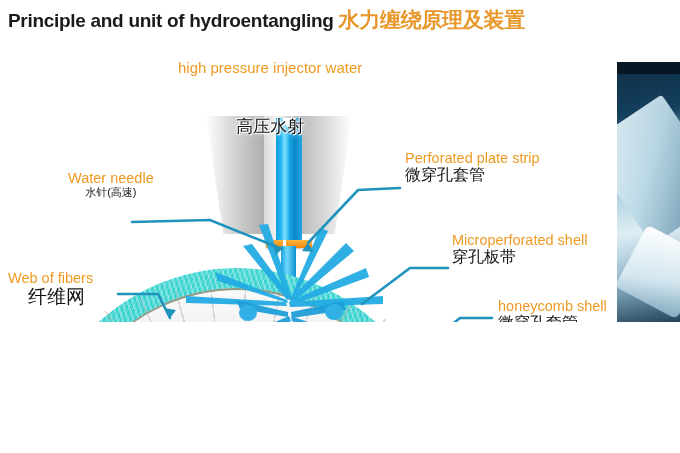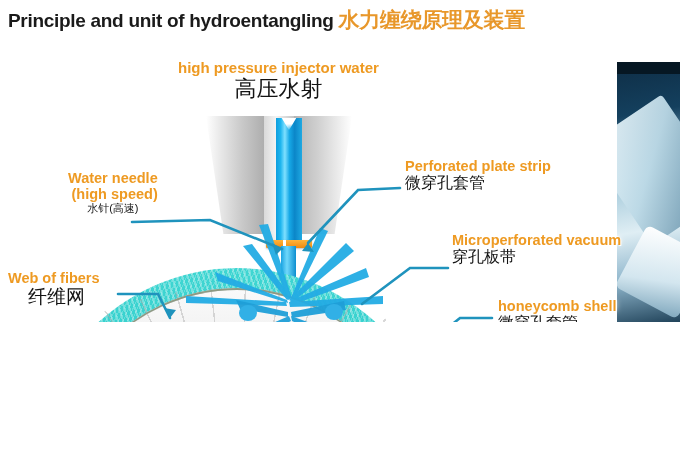--- a/index.html
+++ b/index.html
@@ -109,34 +109,34 @@
     border-top:2px solid #8d9a83;
     clip-path:ellipse(197px 90px at 197px 90px);
     box-sizing:border-box;
   }
 
   
   .ptr{position:absolute;left:0;top:0;width:680px;height:453px;pointer-events:none;}
 
   
   .lbl{position:absolute;white-space:nowrap;line-height:1.12;}
-  .lbl .en{display:block;color:#ee9a22;font-weight:bold;font-size:14.5px;text-align:right;}
+  .lbl .en{display:block;color:#ee9a22;font-weight:normal;font-size:14.5px;}
   .lbl .cn{display:block;color:#131313;font-size:16px;font-weight:500;}
 
   .l-top{left:178px;top:60px;text-align:center;}
   .l-top .en{font-size:15px;}
-  .l-top .cn{font-size:22px;}
+  .l-top .cn{font-size:17px;margin-top:40px;}
 
   .l-needle{left:68px;top:170px;text-align:center;}
   .l-needle .cn{font-size:11px;}
 
   .l-web{left:8px;top:270px;}
   .l-web .cn{font-size:19px;padding-left:20px;}
 
-  .l-plate{left:405px;top:158px;}
+  .l-plate{left:405px;top:150px;}
   .l-sleeve{left:452px;top:232px;}
   .l-honey{left:498px;top:298px;}
 
   .l-vac{left:246px;top:390px;text-align:center;}
   .l-vac .cn{font-size:17px;}
 
   .shade{text-shadow:0 0 3px #ffffff,0 0 6px #ffffff,1px 1px 0 #ffffff,-1px -1px 0 #ffffff;}
 </style>
 </head>
 <body>
@@ -231,36 +231,35 @@
     </g>
   </svg>
 
   <div class="lbl l-top shade">
     <span class="en">high pressure injector water</span>
     <span class="cn">高压水射</span>
   </div>
 
   <div class="lbl l-needle shade">
     <span class="en">Water needle</span>
-    <span class="en">(high speed)</span>
     <span class="cn">水针(高速)</span>
   </div>
 
   <div class="lbl l-web shade">
     <span class="en">Web of fibers</span>
     <span class="cn">纤维网</span>
   </div>
 
   <div class="lbl l-plate shade">
     <span class="en">Perforated plate strip</span>
     <span class="cn">微穿孔套管</span>
   </div>
 
   <div class="lbl l-sleeve shade">
-    <span class="en">Microperforated vacuum</span>
+    <span class="en">Microperforated shell</span>
     <span class="cn">穿孔板带</span>
   </div>
 
   <div class="lbl l-honey shade">
     <span class="en">honeycomb shell</span>
     <span class="cn">微穿孔套管</span>
   </div>
 
 
 </div>

